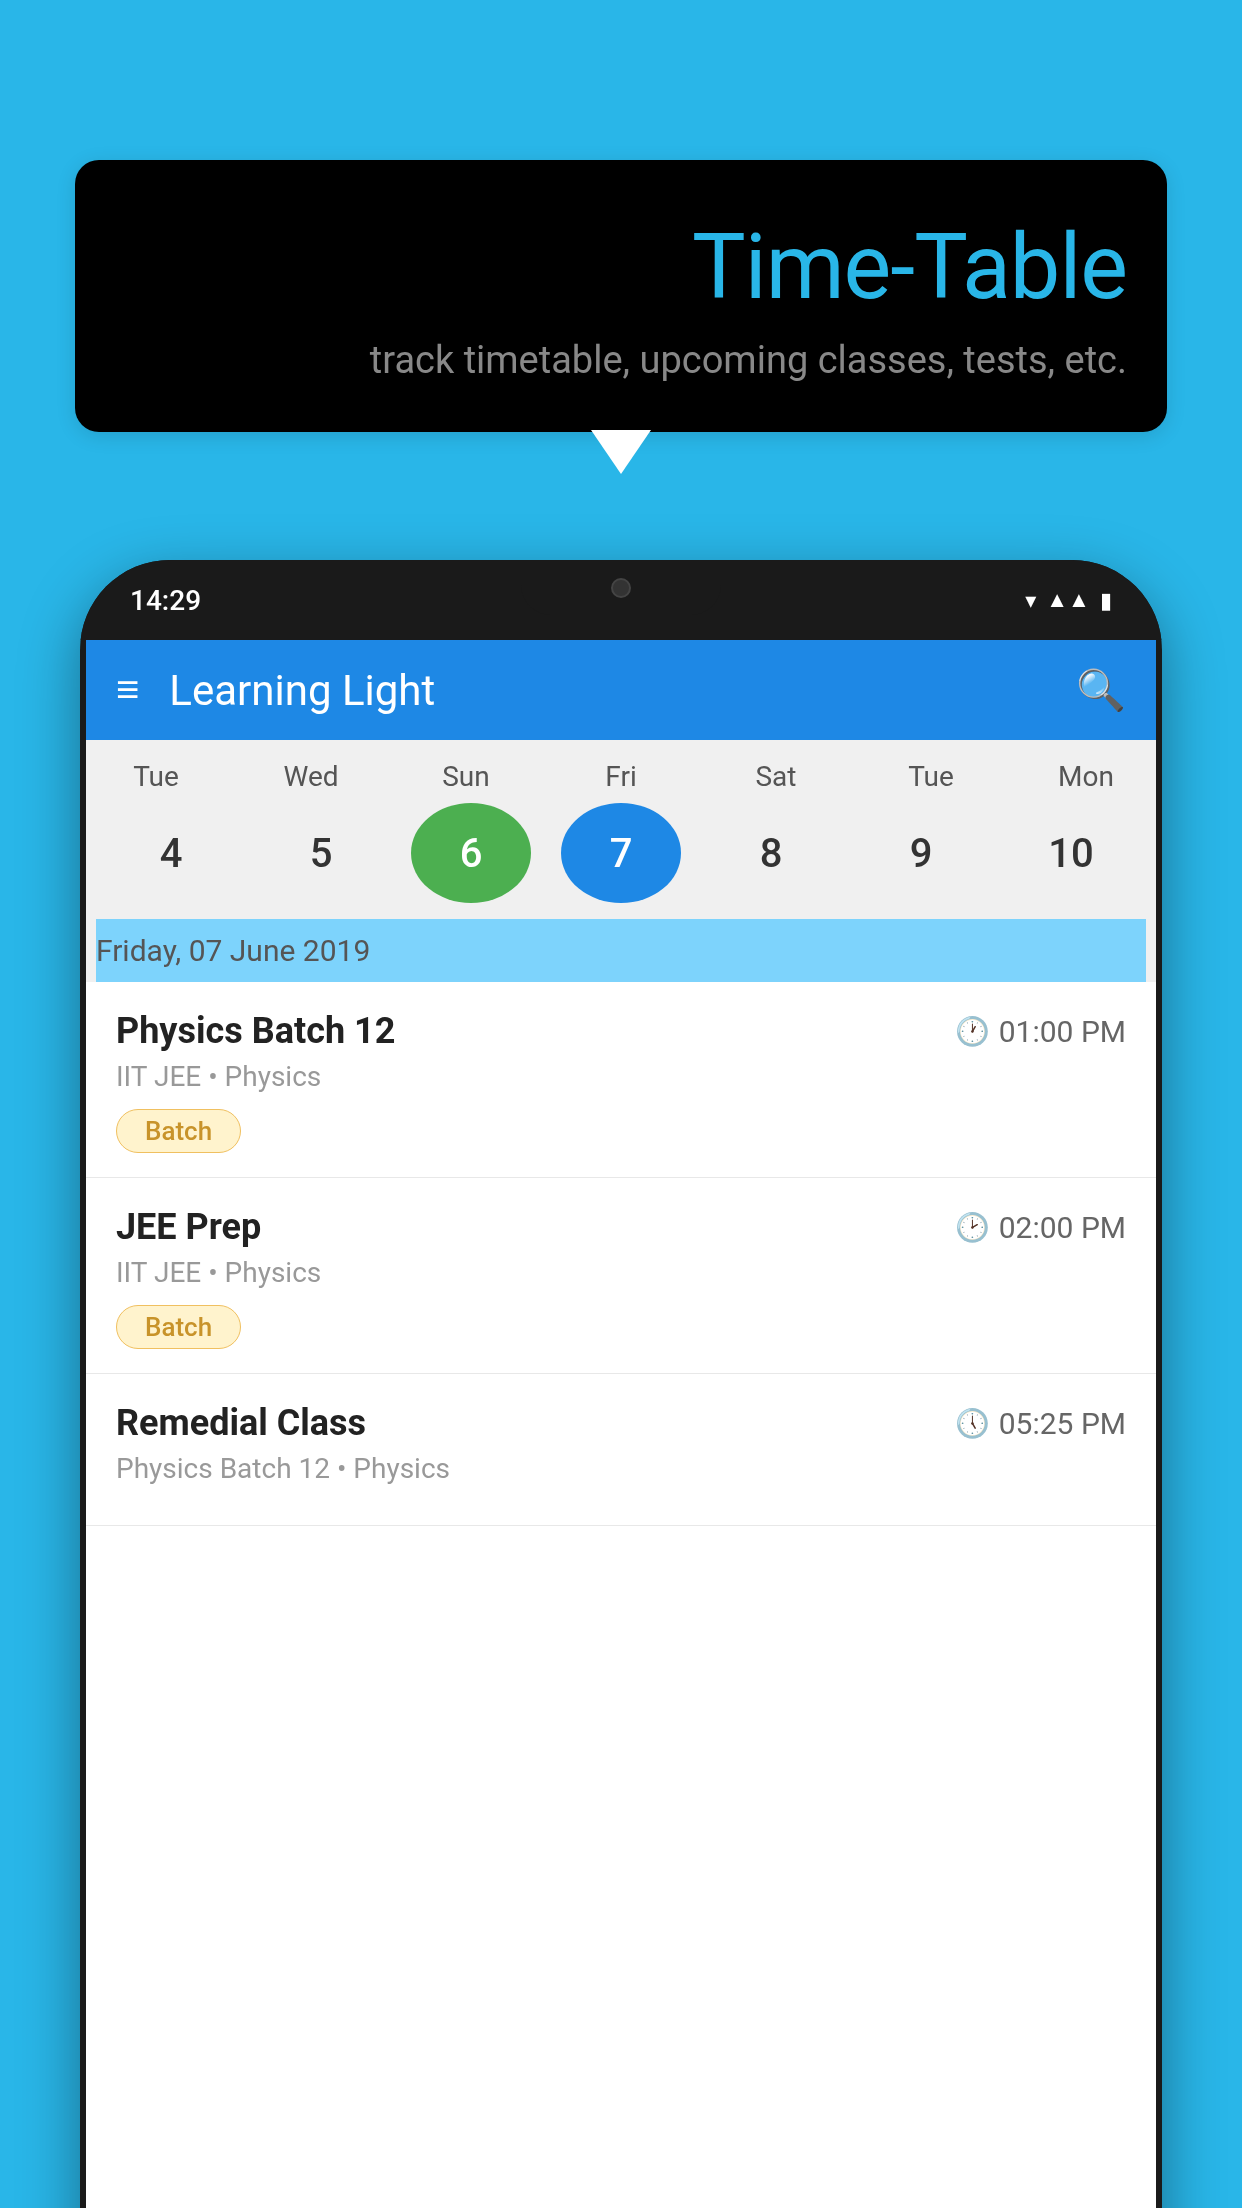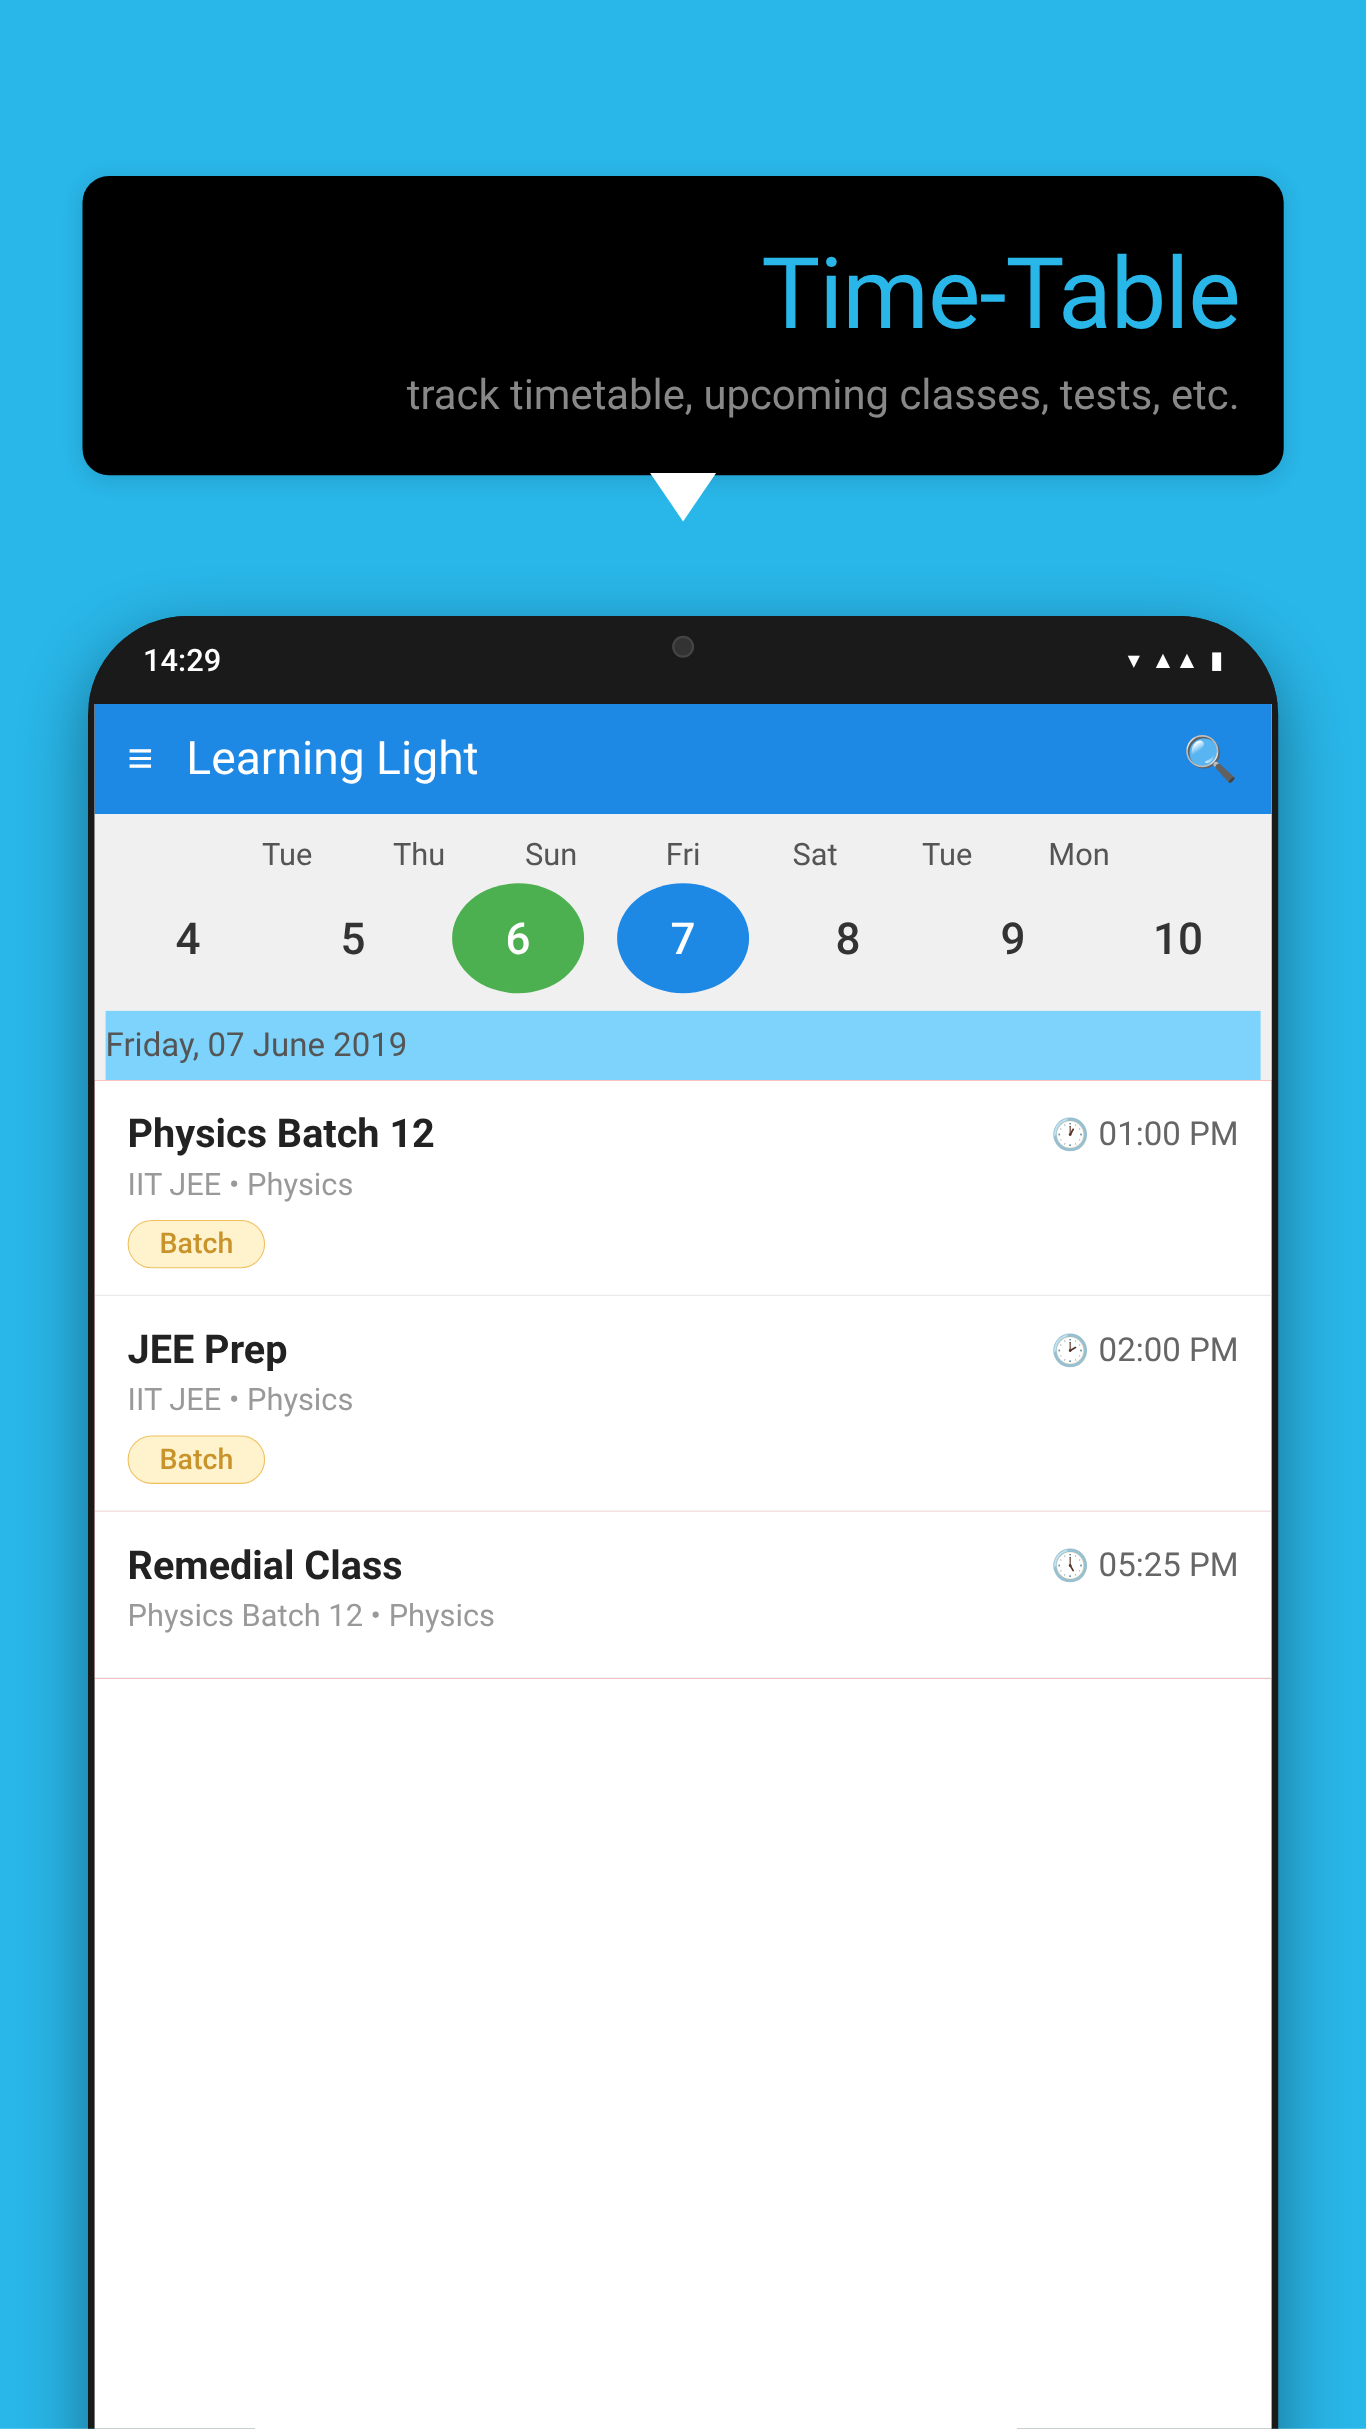--- a/index.html
+++ b/index.html
@@ -162,21 +162,21 @@
     }
 
     
     .calendar-strip {
       background: #f0f0f0;
       padding: 20px 10px 0 10px;
     }
 
     .day-labels {
       display: flex;
-      justify-content: center;
+      justify-content: space-between;
       margin-bottom: 10px;
     }
 
     .day-label {
       font-size: 28px;
       color: #555;
       font-weight: 400;
       width: 120px;
       text-align: center;
     }
@@ -301,21 +301,21 @@
 
     <div class="app-header">
       <span class="hamburger-icon">≡</span>
       <span class="app-title">Learning Light</span>
       <span class="search-icon">🔍</span>
     </div>
 
     <div class="calendar-strip">
       <div class="day-labels">
         <span class="day-label">Tue</span>
-        <span class="day-label">Thu</span>
+        <span class="day-label">Wed</span>
         <span class="day-label">Sun</span>
         <span class="day-label">Fri</span>
         <span class="day-label">Sat</span>
         <span class="day-label">Tue</span>
         <span class="day-label">Mon</span>
       </div>
       <div class="day-numbers">
         <div class="day-num">4</div>
         <div class="day-num">5</div>
         <div class="day-num today">6</div>

